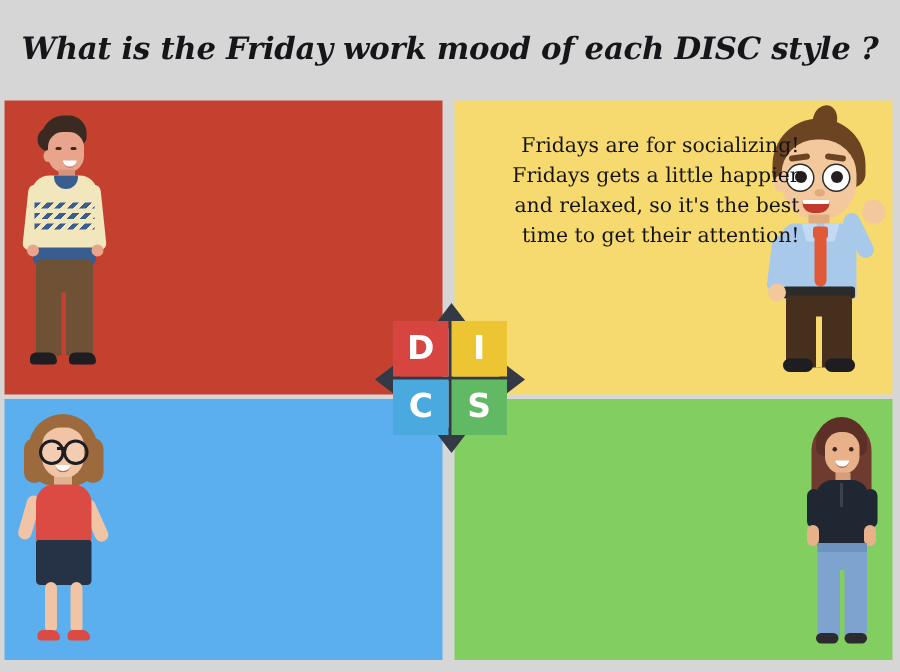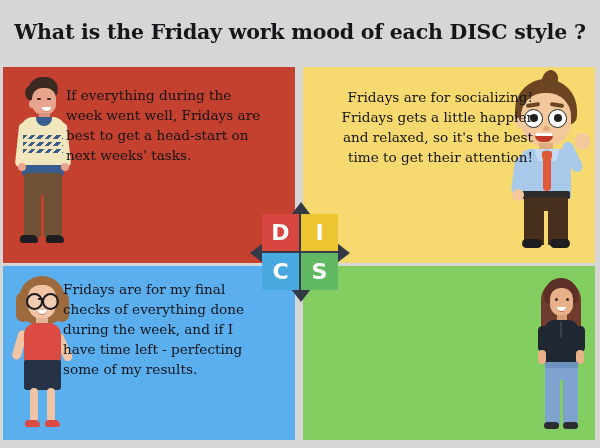--- a/index.html
+++ b/index.html
@@ -8,21 +8,21 @@
     background:#d6d6d6;
     font-family:"Liberation Serif", serif;
     overflow:hidden;
     position:relative;
   }
   .infographic{position:absolute;inset:0;}
 
   
   .title-bar{
     position:absolute;left:0;top:0;width:600px;height:64px;
-    display:flex;align-items:center;justify-content:center;
+    display:flex;align-items:center;justify-content:center;font-style:italic;
   }
   .title-text{
     font-family:"DejaVu Serif", serif;
     font-weight:bold;
     font-size:20.5px;
     color:#16161a;
     letter-spacing:-0.2px;
     white-space:nowrap;
   }
 
@@ -250,21 +250,20 @@
         <div class="pd-zig z3"></div>
       <div class="pd-belt"></div>
         <div class="pd-buckle"></div>
       <div class="pd-hand l"></div>
         <div class="pd-hand r"></div>
       <div class="pd-pants"></div>
         <div class="pd-gap"></div>
       <div class="pd-shoe l"></div>
         <div class="pd-shoe r"></div>
     </div>
-    <div class="quad-text">If everything during the week went well, Fridays are best to get a head-start on next weeks' tasks.</div>
   </div>
 
   <div class="quad quad-i">
     <div class="person p-i">
       <div class="pi-armR"></div>
         <div class="pi-handR"></div>
       <div class="pi-quiff"></div>
         <div class="pi-hair"></div>
       <div class="pi-face"></div>
         <div class="pi-ear"></div>
@@ -309,21 +308,20 @@
         <div class="pc-neck"></div>
       <div class="pc-armL"></div>
         <div class="pc-armR"></div>
       <div class="pc-top"></div>
         <div class="pc-skirt"></div>
       <div class="pc-legL"></div>
         <div class="pc-legR"></div>
       <div class="pc-shoe l"></div>
         <div class="pc-shoe r"></div>
     </div>
-    <div class="quad-text">Fridays are for my final checks of everything done during the week, and if I have time left - perfecting some of my results.</div>
   </div>
 
   <div class="quad quad-s">
     <div class="person p-s">
       <div class="ps-hairback"></div>
         <div class="ps-hairtop"></div>
       <div class="ps-face"></div>
       <div class="ps-eye l"></div>
         <div class="ps-eye r"></div>
       <div class="ps-mouth"></div>

